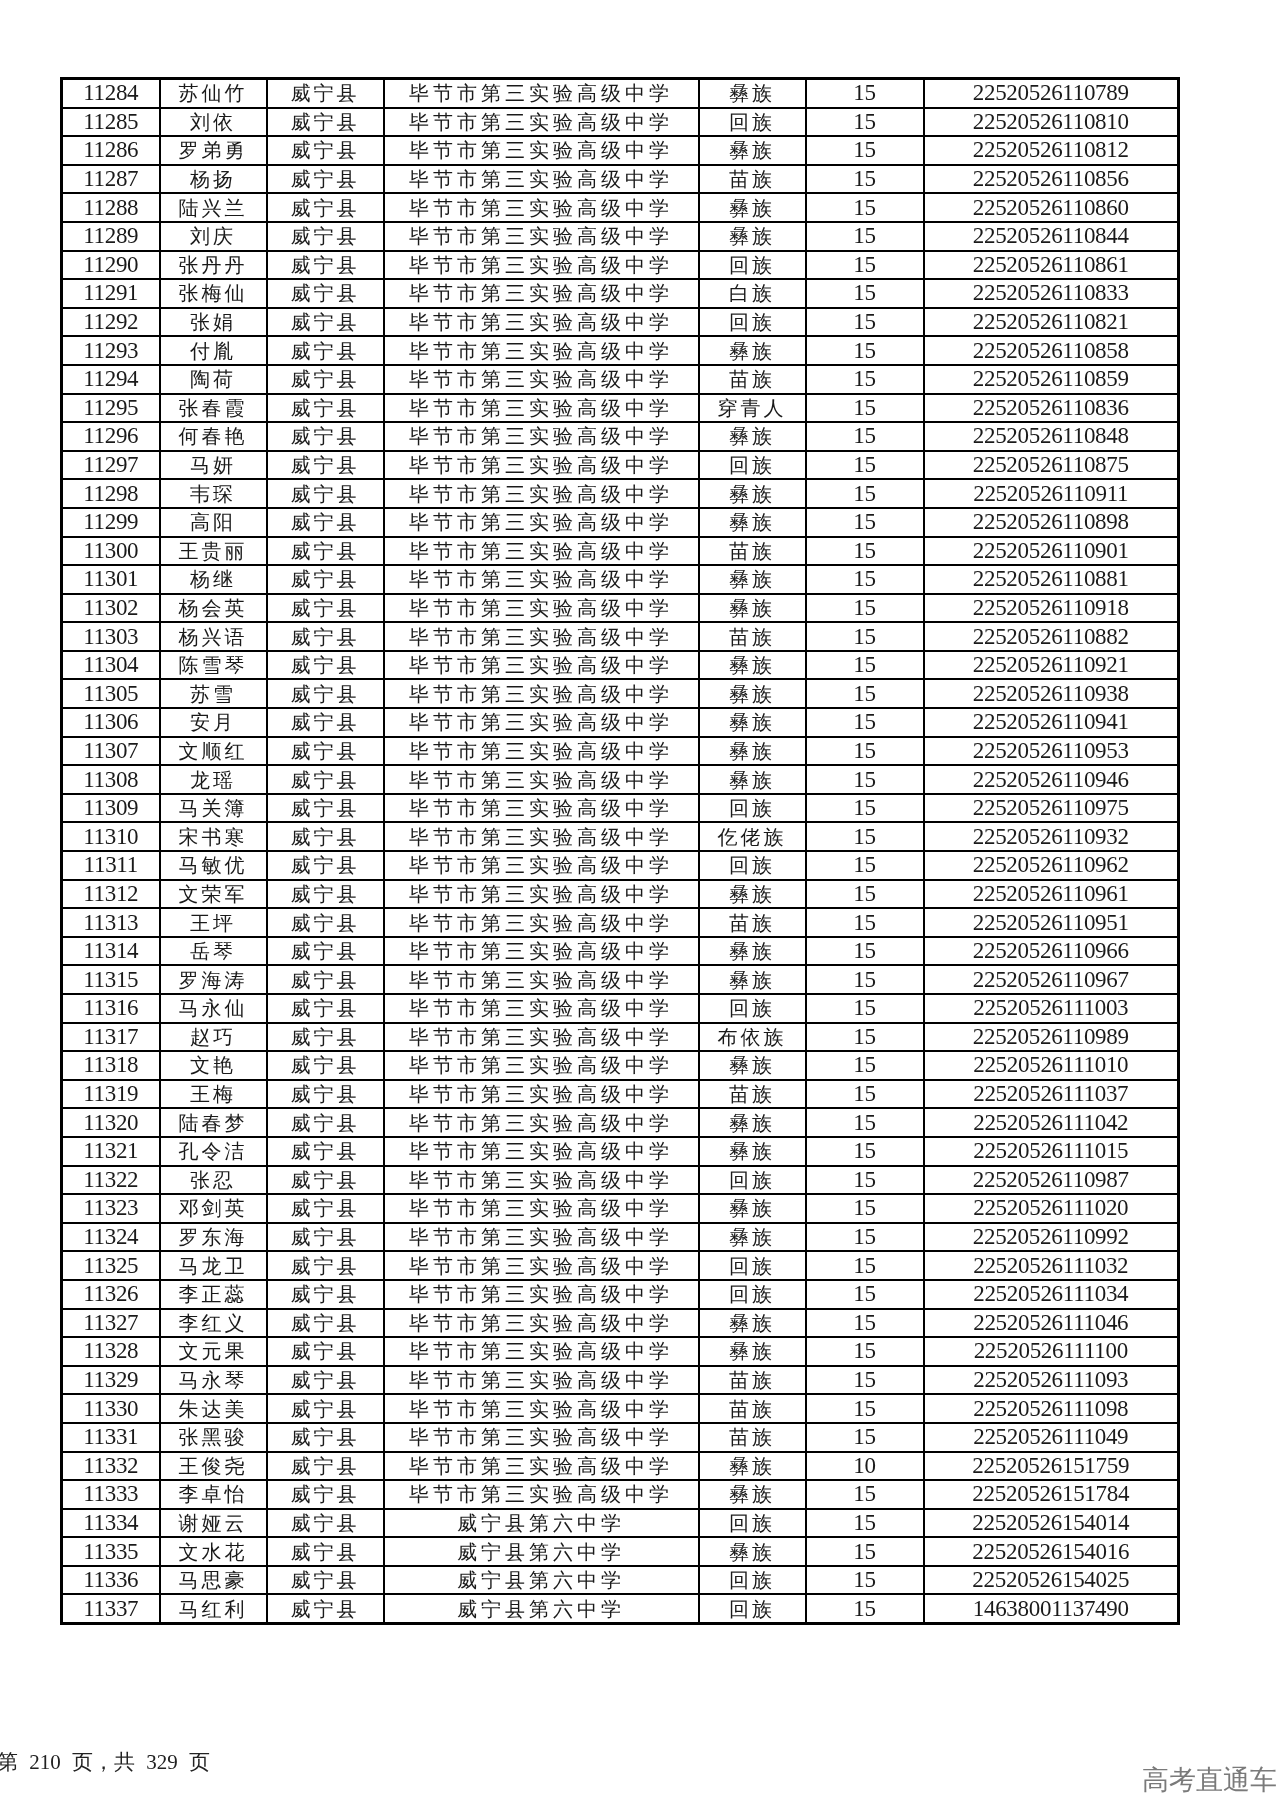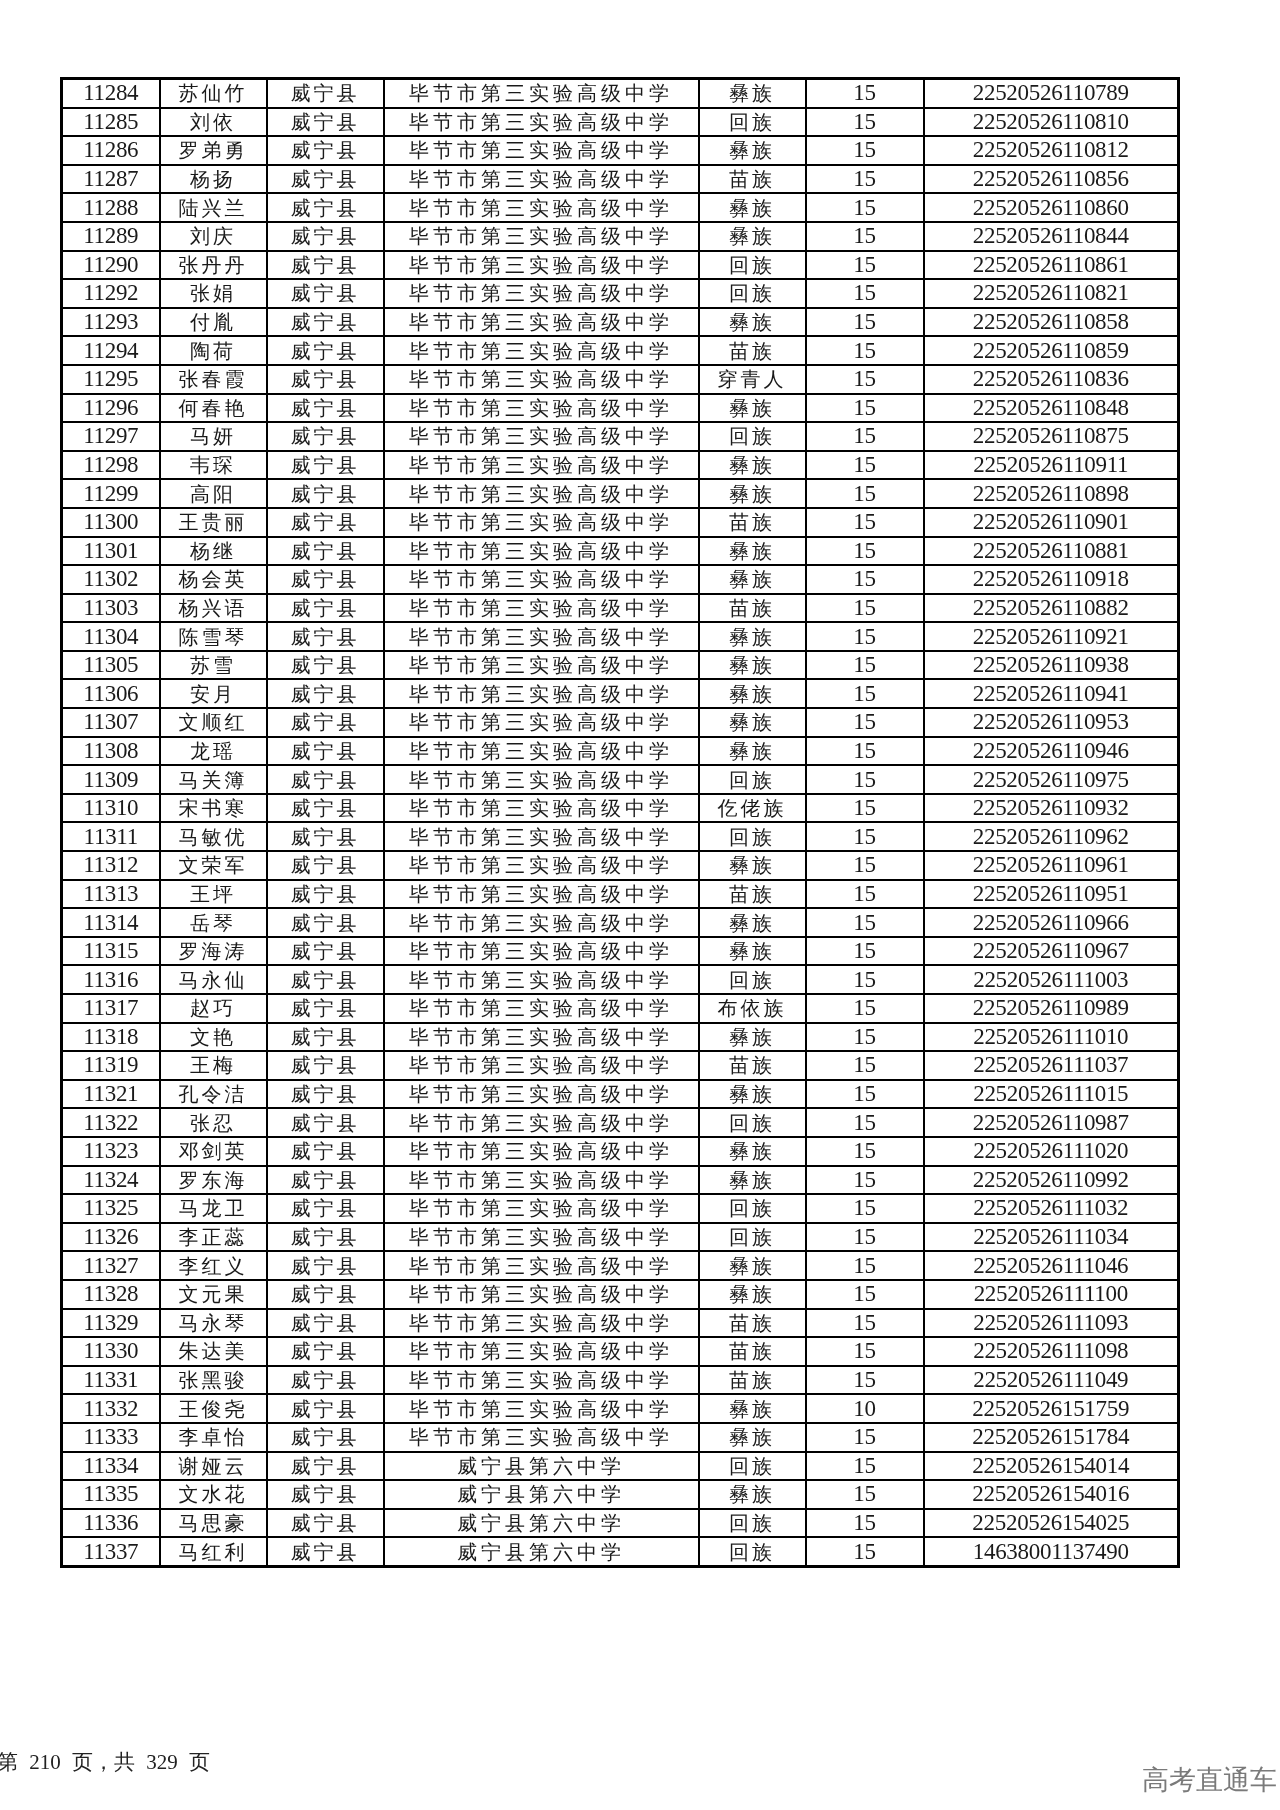--- a/index.html
+++ b/index.html
@@ -156,20 +156,29 @@
         <tr>
           <td class="num">11290</td>
           <td class="cjk">张丹丹</td>
           <td class="cjk">威宁县</td>
           <td class="cjk school">毕节市第三实验高级中学</td>
           <td class="cjk">回族</td>
           <td class="num">15</td>
           <td class="num">22520526110861</td>
         </tr>
         <tr>
+          <td class="num">11291</td>
+          <td class="cjk">张梅仙</td>
+          <td class="cjk">威宁县</td>
+          <td class="cjk school">毕节市第三实验高级中学</td>
+          <td class="cjk">白族</td>
+          <td class="num">15</td>
+          <td class="num">22520526110833</td>
+        </tr>
+        <tr>
           <td class="num">11292</td>
           <td class="cjk">张娟</td>
           <td class="cjk">威宁县</td>
           <td class="cjk school">毕节市第三实验高级中学</td>
           <td class="cjk">回族</td>
           <td class="num">15</td>
           <td class="num">22520526110821</td>
         </tr>
         <tr>
           <td class="num">11293</td>
@@ -406,20 +415,29 @@
           <td class="num">22520526111010</td>
         </tr>
         <tr>
           <td class="num">11319</td>
           <td class="cjk">王梅</td>
           <td class="cjk">威宁县</td>
           <td class="cjk school">毕节市第三实验高级中学</td>
           <td class="cjk">苗族</td>
           <td class="num">15</td>
           <td class="num">22520526111037</td>
+        </tr>
+        <tr>
+          <td class="num">11320</td>
+          <td class="cjk">陆春梦</td>
+          <td class="cjk">威宁县</td>
+          <td class="cjk school">毕节市第三实验高级中学</td>
+          <td class="cjk">彝族</td>
+          <td class="num">15</td>
+          <td class="num">22520526111042</td>
         </tr>
         <tr>
           <td class="num">11321</td>
           <td class="cjk">孔令洁</td>
           <td class="cjk">威宁县</td>
           <td class="cjk school">毕节市第三实验高级中学</td>
           <td class="cjk">彝族</td>
           <td class="num">15</td>
           <td class="num">22520526111015</td>
         </tr>

